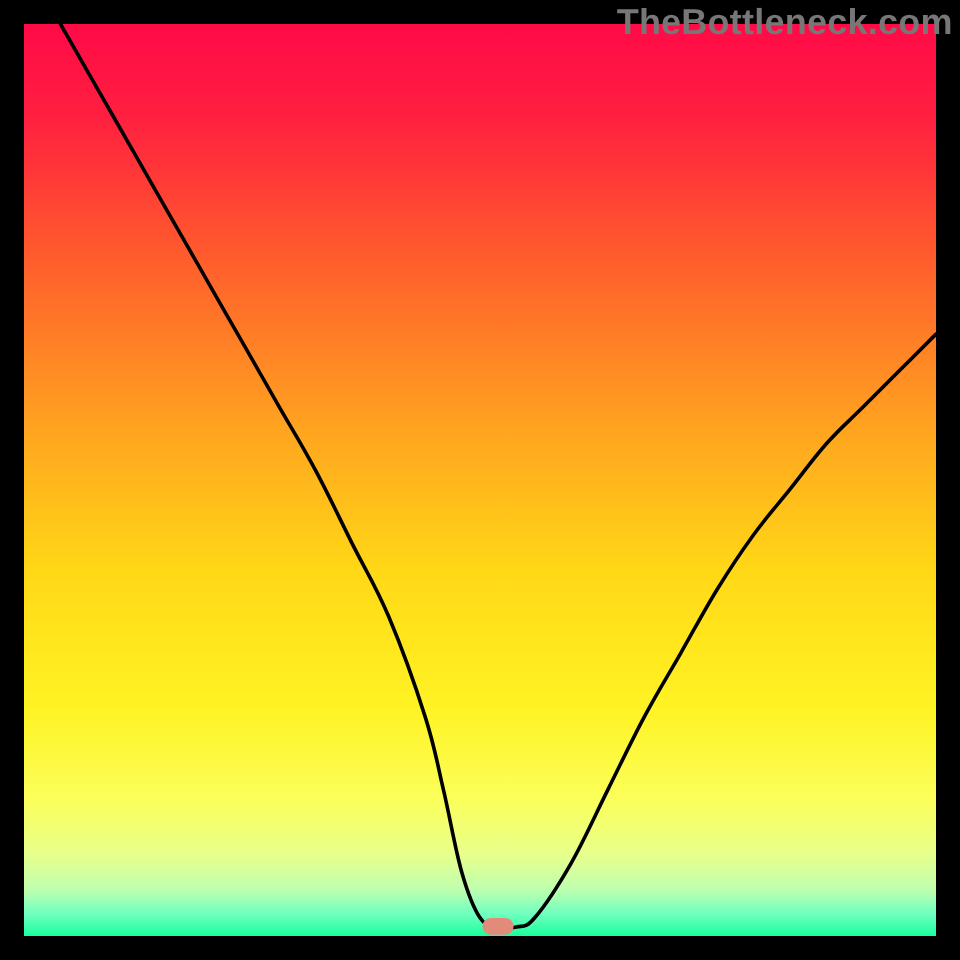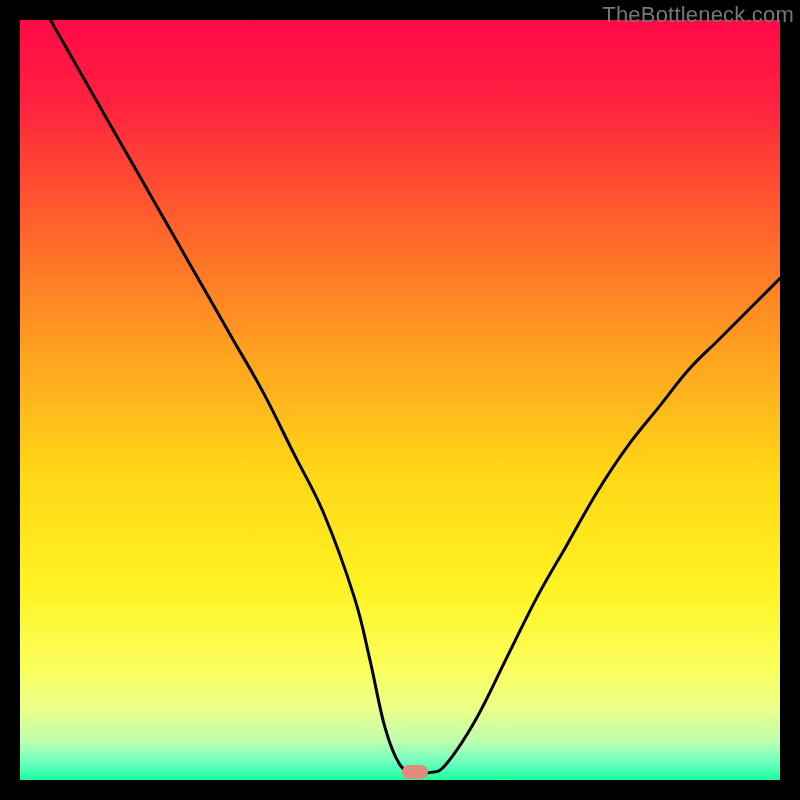--- a/index.html
+++ b/index.html
@@ -44,22 +44,22 @@
     width: 26px;
     height: 14px;
     border-radius: 7px;
     transform: translate(-50%, -50%);
   }
   .watermark {
     position: absolute;
     top: 2px;
     right: 6px;
     color: #777;
-    font-size: 22px;
-    font-weight: 400;
+    font-size: 30px;
+    font-weight: 700;
     letter-spacing: 0.2px;
     user-select: none;
   }
 </style>
 </head>
 <body>
 
 <div class="chart-frame">
   <div class="plot-area">
     <svg class="gradient-bg" viewBox="0 0 760 760" preserveAspectRatio="none">

